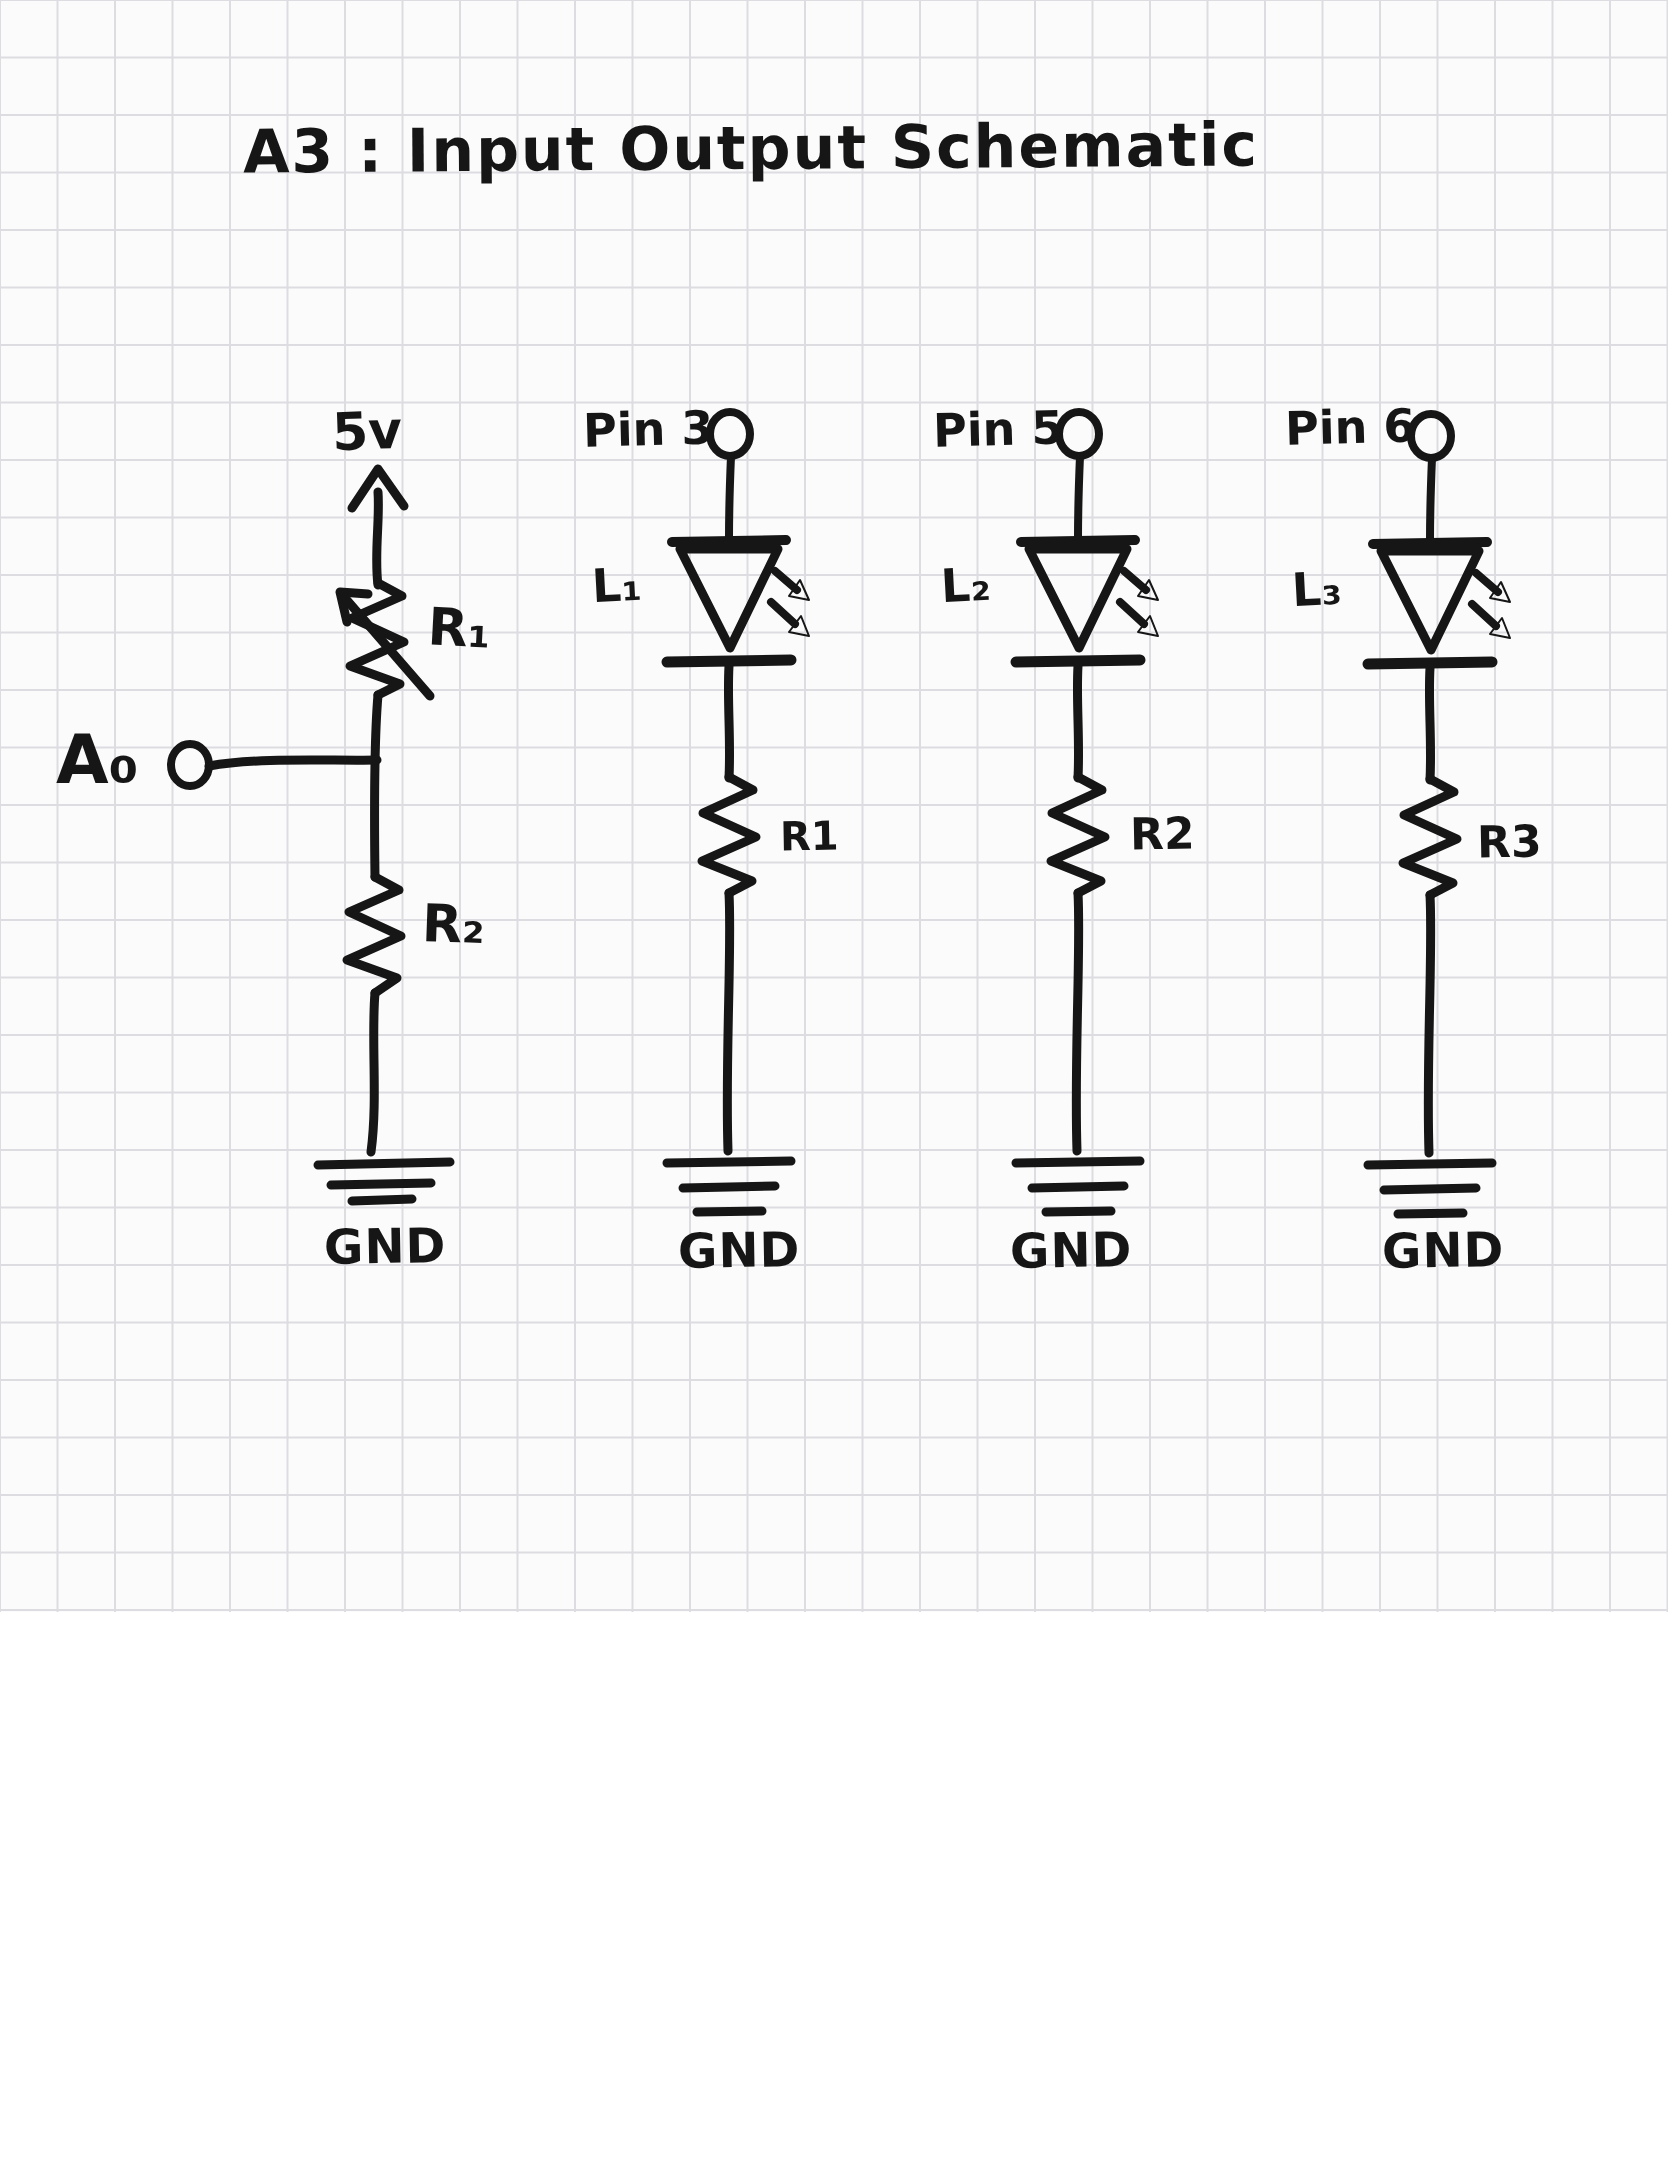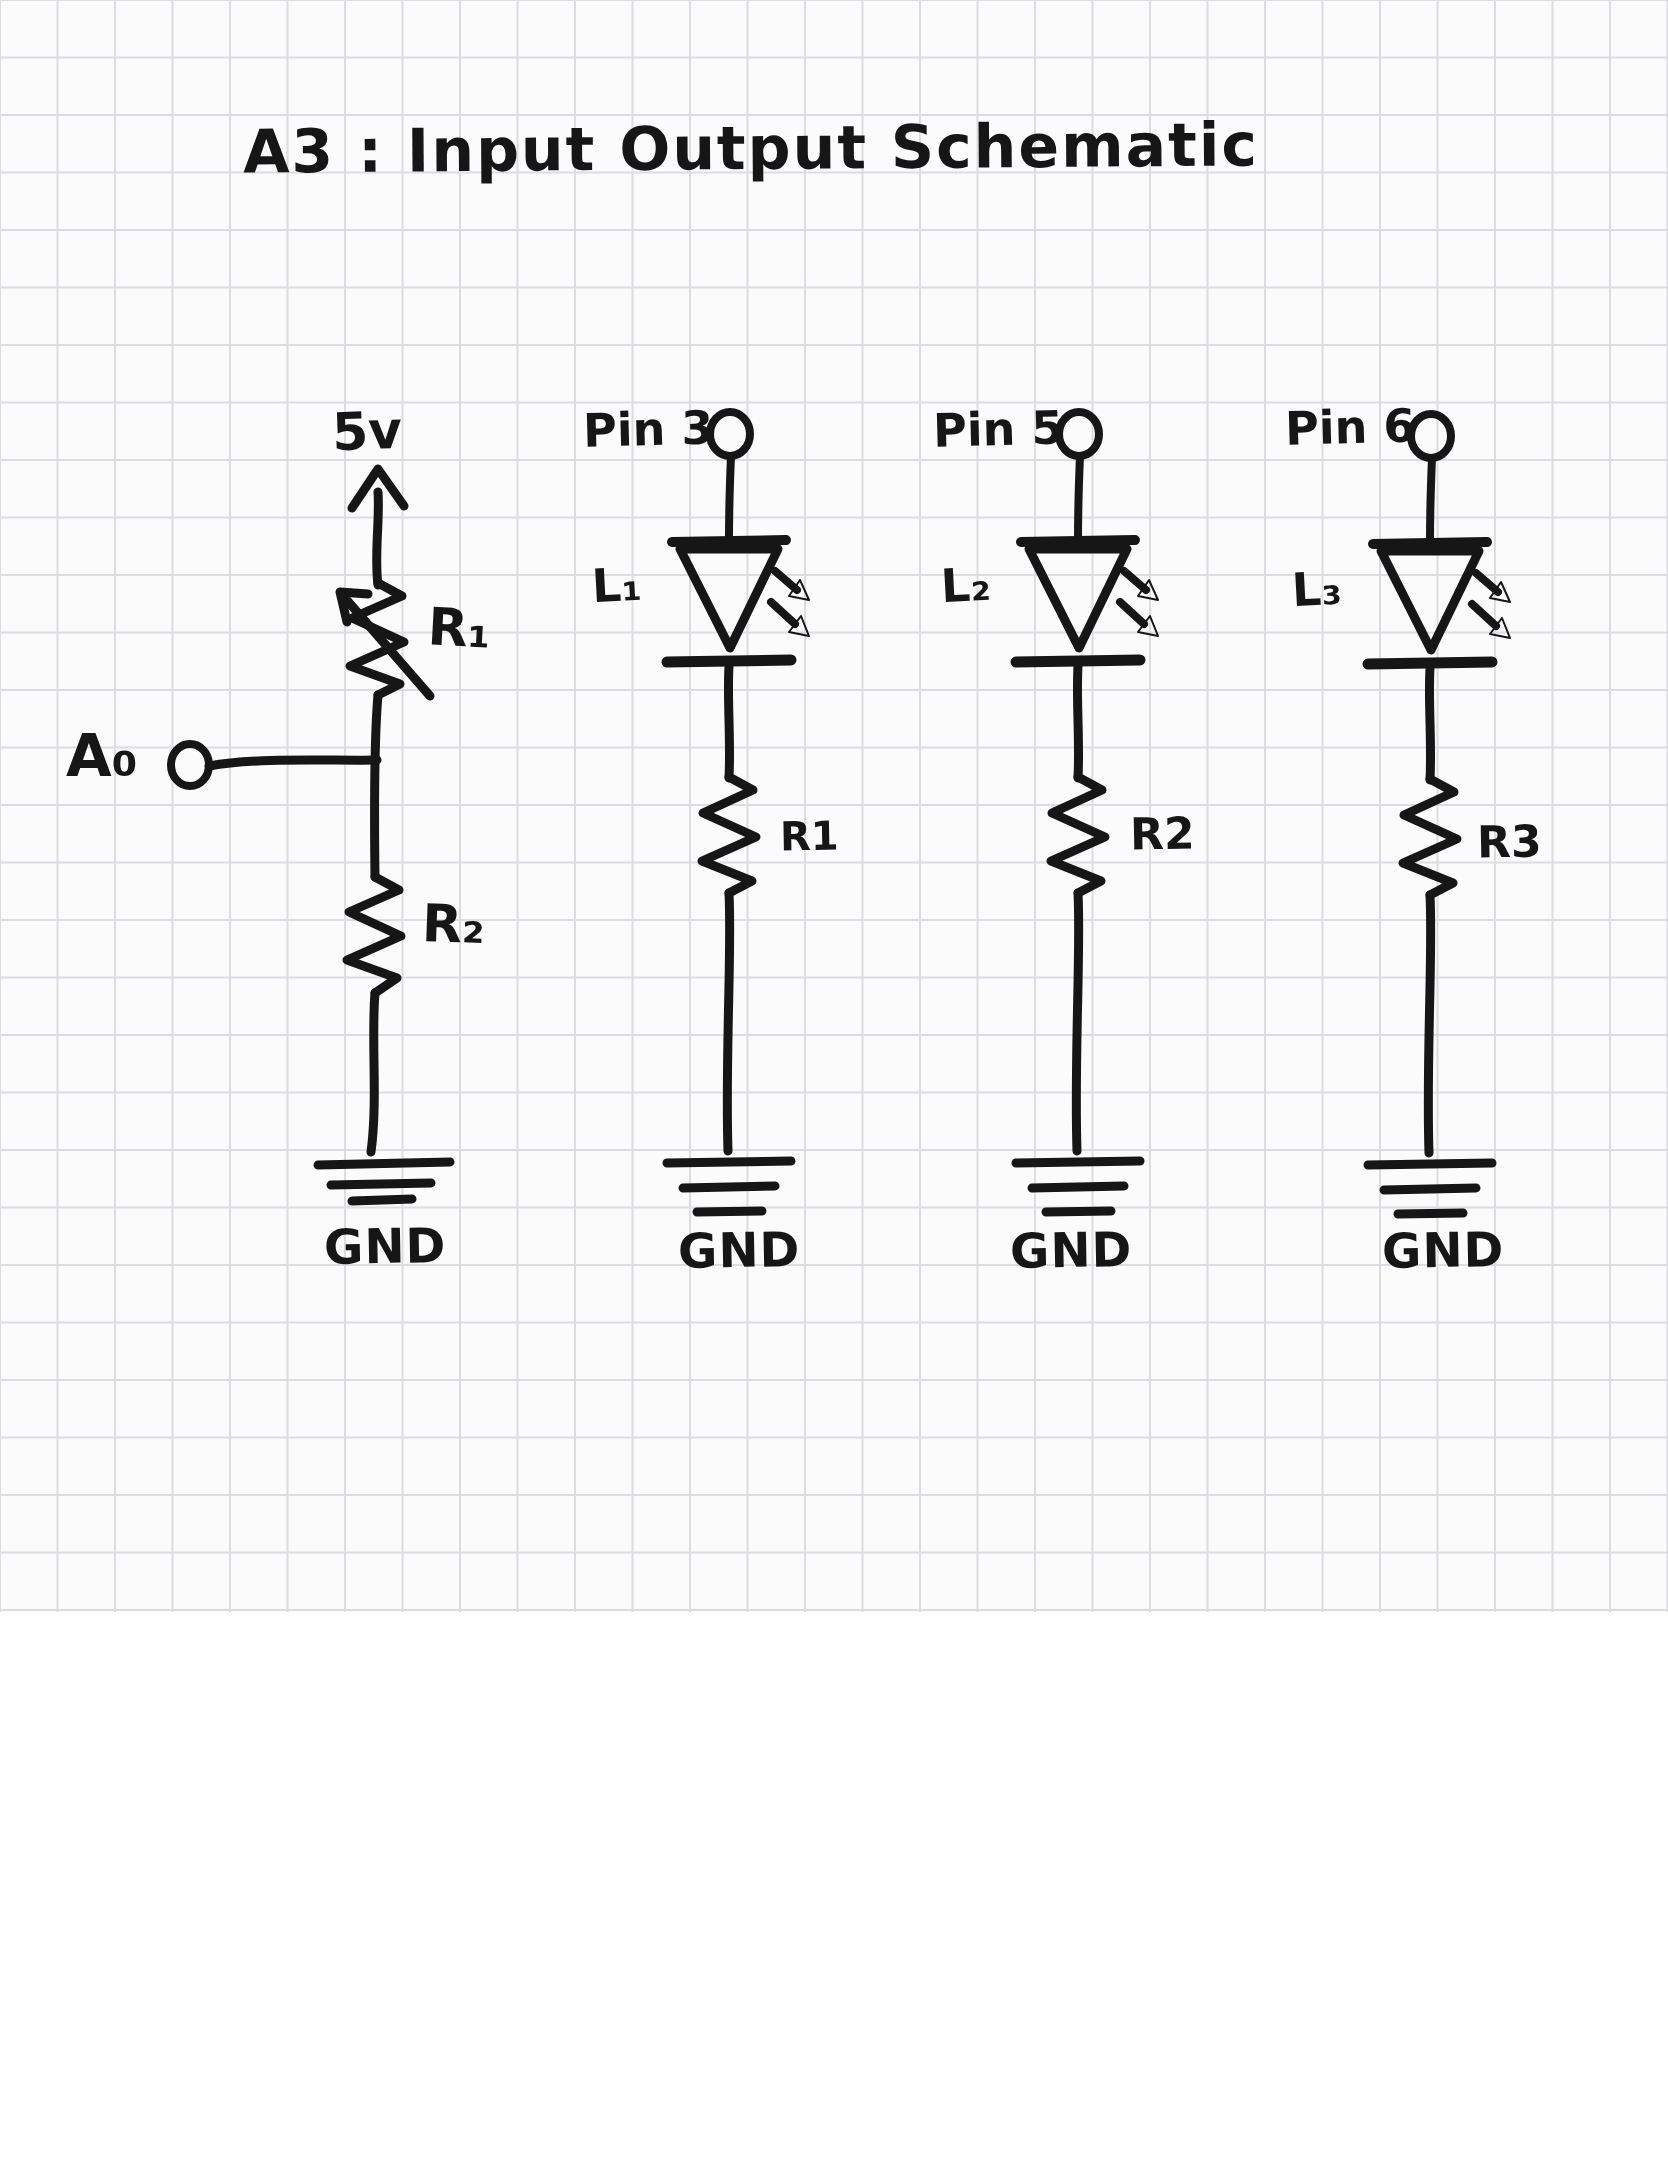--- a/index.html
+++ b/index.html
@@ -20,21 +20,21 @@
   }
   .draw{position:absolute;left:0;top:0;width:1668px;height:2157px;color:var(--ink);}
   .draw path,.draw ellipse{stroke:currentColor;fill:none;stroke-linecap:round;stroke-linejoin:round;}
   .hand{
     position:absolute;white-space:nowrap;color:var(--ink);
     font-family:"DejaVu Sans",sans-serif;font-weight:700;line-height:1;
   }
   .title{left:243px;top:118px;font-size:60px;letter-spacing:2px;transform:rotate(-0.4deg);}
   .lbl-5v{left:332px;top:405px;font-size:52px;transform:rotate(-2deg);}
   .lbl-r1pot{left:428px;top:602px;font-size:52px;transform:rotate(3deg);}
-  .lbl-a0{left:66px;top:726px;font-size:59px;}
+  .lbl-a0{left:56px;top:726px;font-size:68px;}
   .lbl-r2pot{left:422px;top:898px;font-size:52px;transform:rotate(2deg);}
   .lbl-gnd{font-size:48px;letter-spacing:1px;transform:rotate(-1deg);}
   .g1{left:324px;top:1222px;} .g2{left:678px;top:1226px;} .g3{left:1010px;top:1226px;} .g4{left:1382px;top:1226px;}
   .lbl-pin{font-size:46px;transform:rotate(-1.5deg);}
   .p3{left:583px;top:406px;} .p5{left:933px;top:406px;} .p6{left:1285px;top:404px;}
   .lbl-led{font-size:46px;transform:rotate(-3deg);}
   .l1{left:592px;top:562px;} .l2{left:941px;top:562px;} .l3{left:1292px;top:566px;}
   .lbl-res{font-size:44px;transform:rotate(-1deg);}
   .r1{left:780px;top:816px;font-size:40px;} .r2{left:1130px;top:812px;} .r3{left:1477px;top:820px;}
 </style>

